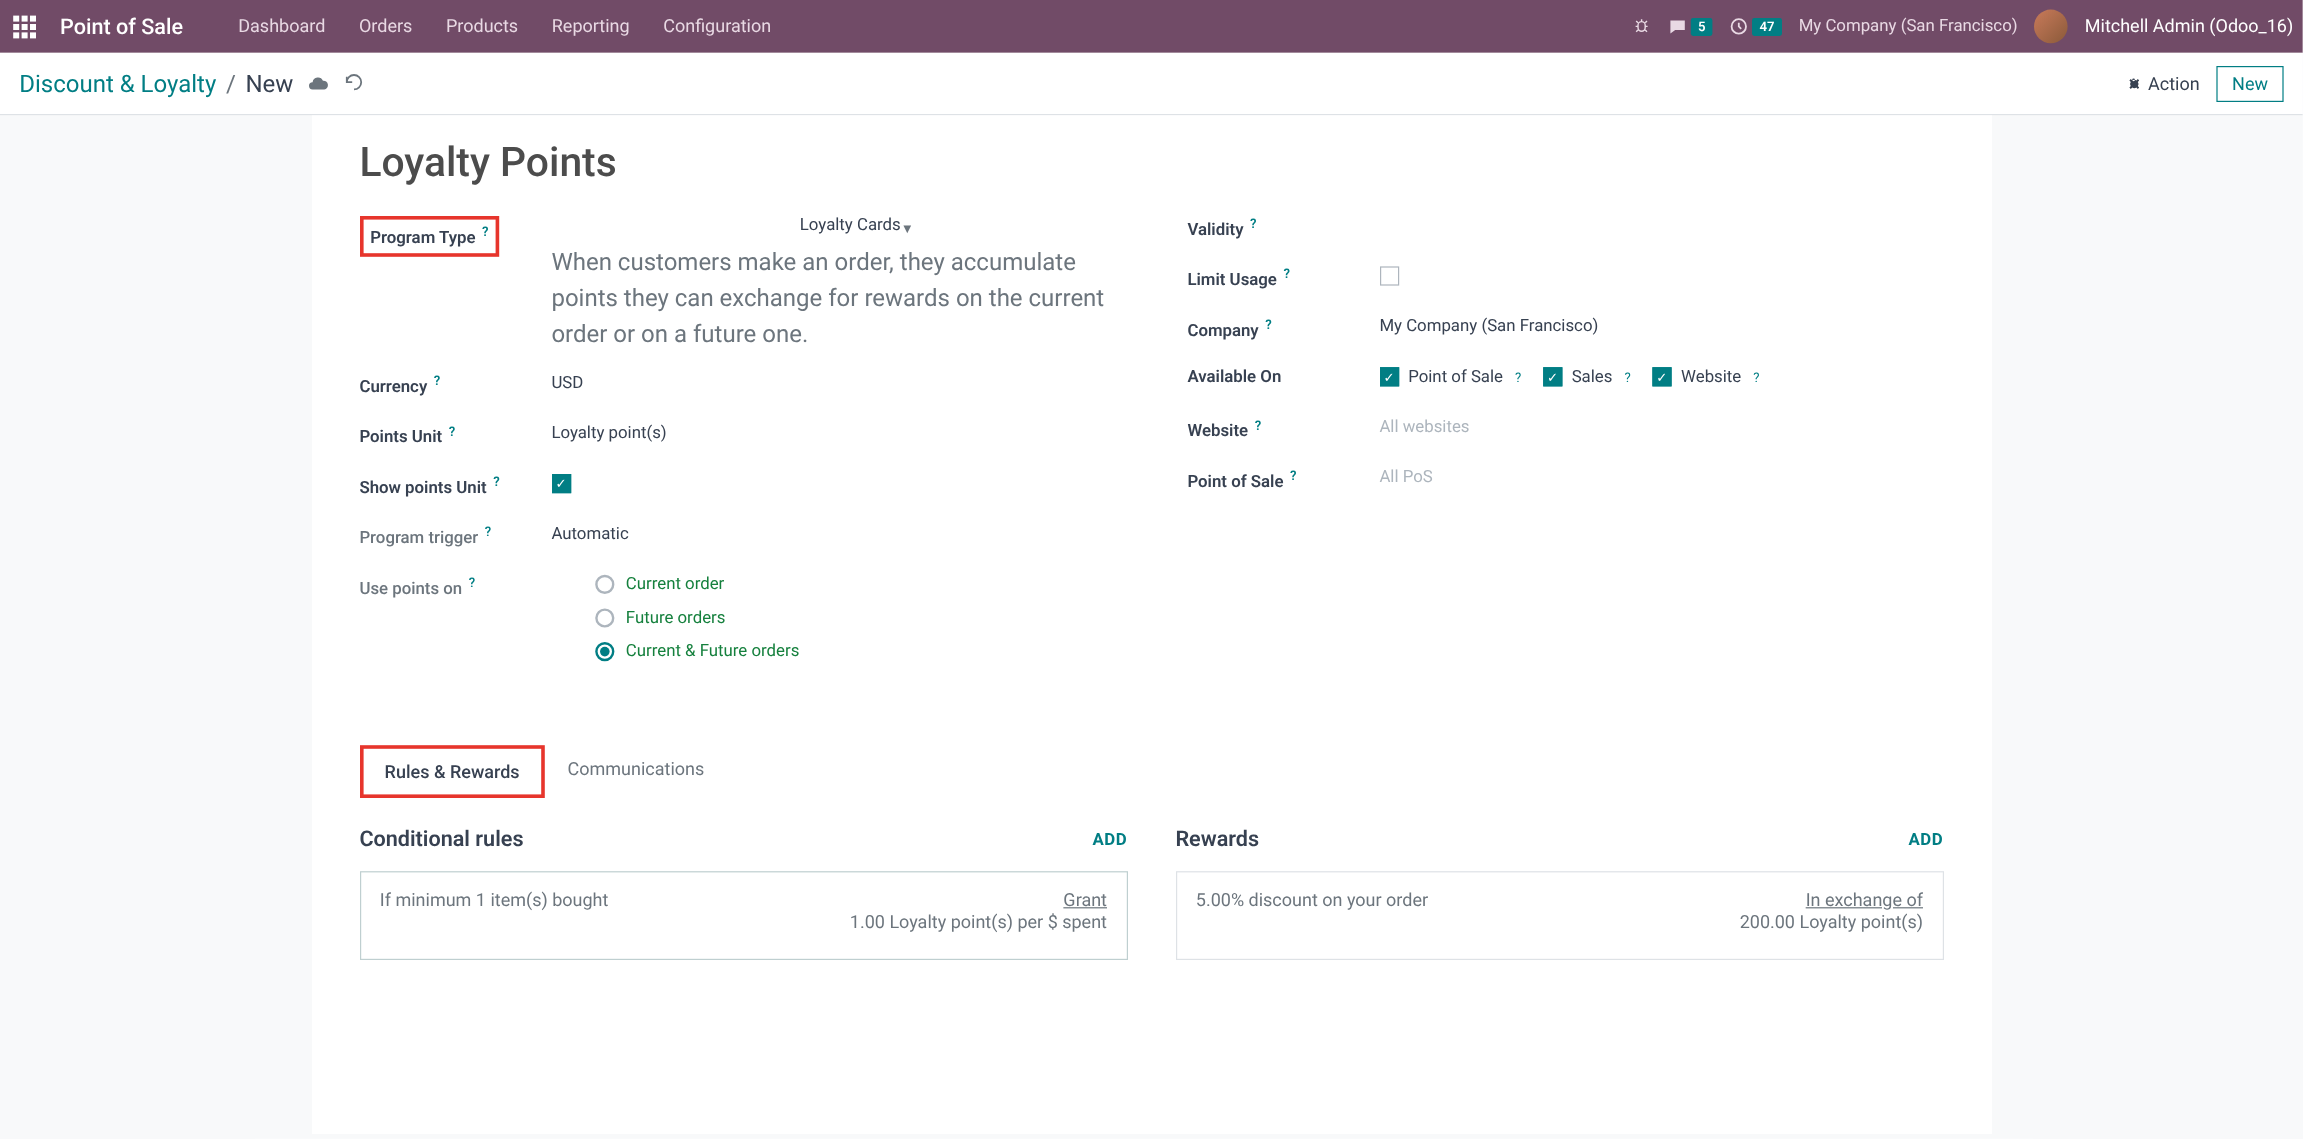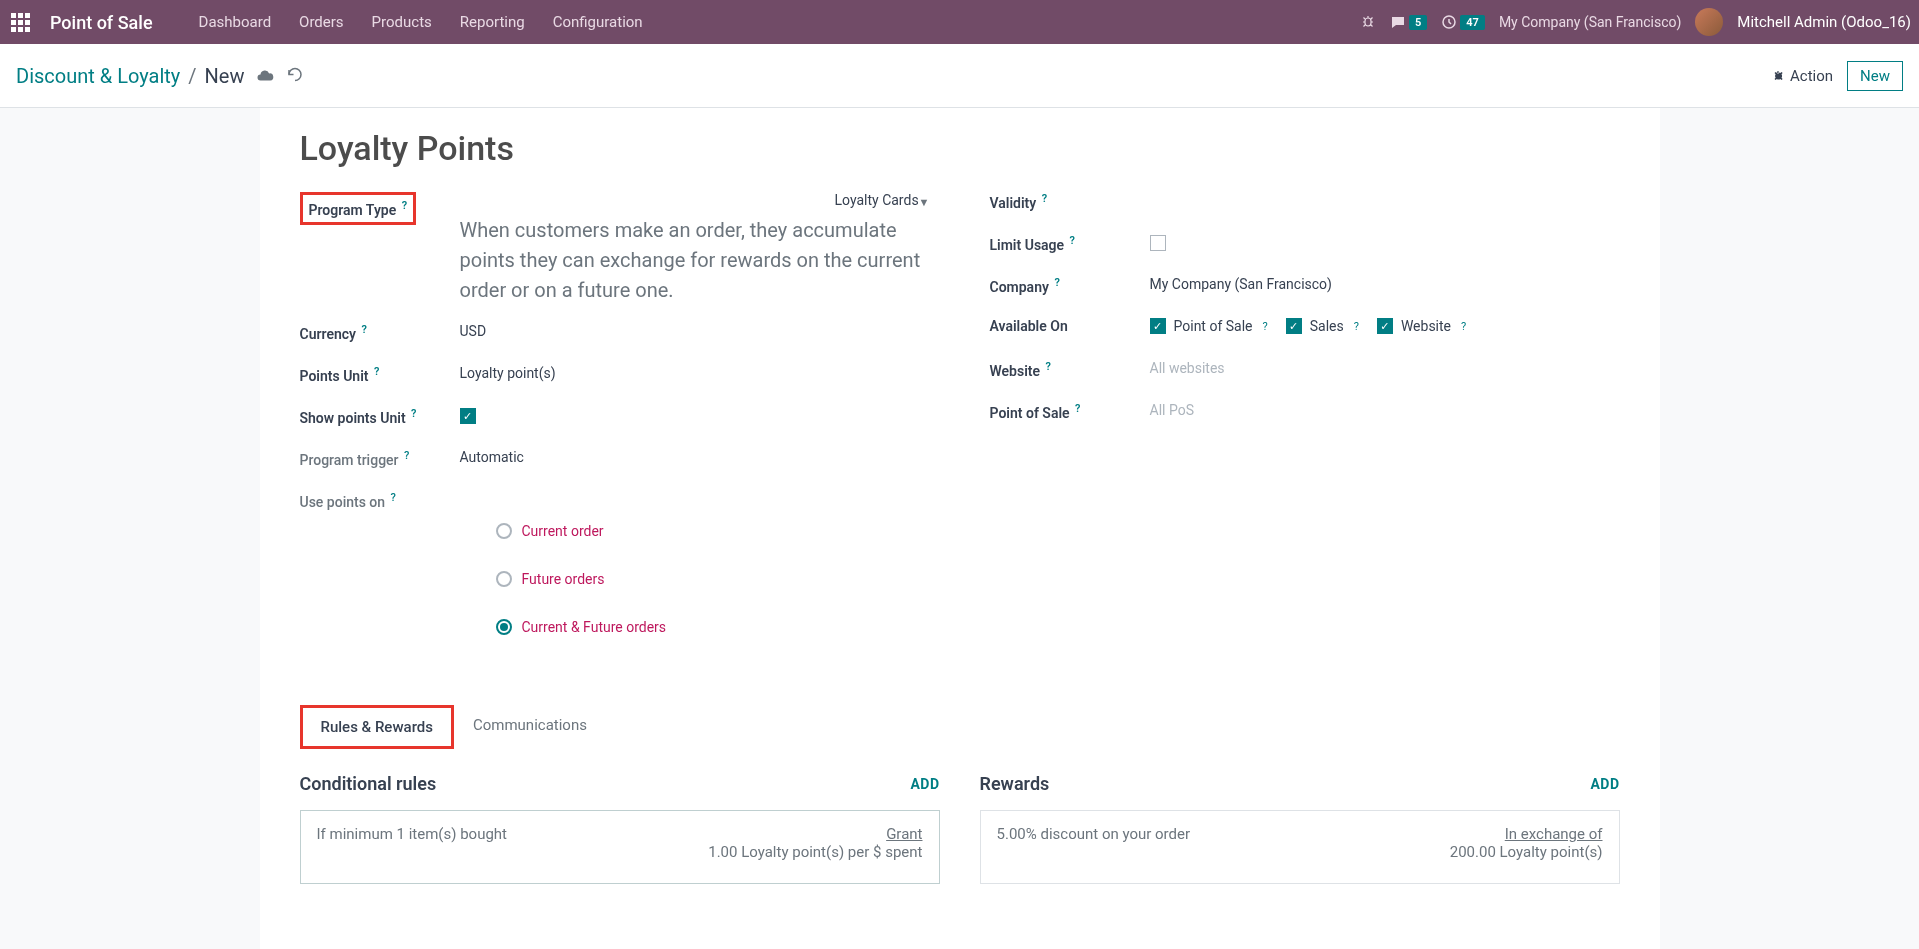--- a/index.html
+++ b/index.html
@@ -25,21 +25,21 @@
 .bug-icon, .chat-icon, .clock-icon { color: #e9d9e4; font-size: 15px; cursor: pointer; display: flex; align-items: center; gap: 3px; }
 .badge { background: #017E84; color: #fff; font-size: 11px; padding: 1px 6px; border-radius: 2px; font-weight: 600; }
 .company-name { color: #e9d9e4; font-size: 14px; }
 .avatar { width: 28px; height: 28px; border-radius: 50%; background: linear-gradient(135deg,#c97a5a,#8a5a3a); }
 .user-name { color: #fff; font-size: 15px; }
 
 
 .control-bar {
   background: #fff;
   border-bottom: 1px solid #dee2e6;
-  height: 64px;
+  height: 52px;
   display: flex;
   align-items: center;
   padding: 0 16px;
 }
 .breadcrumb { display: flex; align-items: center; gap: 8px; font-size: 20px; }
 .breadcrumb-link { color: #017E84; cursor: pointer; }
 .breadcrumb-sep { color: #6c757d; }
 .breadcrumb-current { color: #374151; }
 .cloud-icon, .undo-icon { color: #6c757d; margin-left: 12px; cursor: pointer; font-size: 17px; }
 .control-right { margin-left: auto; display: flex; align-items: center; gap: 14px; }
@@ -75,21 +75,21 @@
 
 .highlight-box { border: 3px solid #e7352c; padding: 4px 6px; display: inline-block; }
 .highlight-box-tabs { border: 3px solid #e7352c; }
 
 
 .checkbox { width: 16px; height: 16px; border: 1px solid #adb5bd; display: inline-flex; align-items: center; justify-content: center; vertical-align: middle; cursor: pointer; }
 .checkbox.checked { background: #017E84; border-color: #017E84; color: #fff; font-size: 11px; }
 .checkbox.checked::after { content: "✓"; }
 
 
-.radio-option { display: flex; align-items: center; gap: 10px; margin-bottom: 12px; color: #be185d; margin-top: 32px; }
+.radio-option { display: flex; align-items: center; gap: 10px; margin-bottom: 12px; color: #15803d; }
 .radio { width: 16px; height: 16px; border: 2px solid #adb5bd; border-radius: 50%; display: inline-flex; align-items: center; justify-content: center; cursor: pointer; }
 .radio.selected { border-color: #017E84; }
 .radio.selected::after { content: ""; width: 8px; height: 8px; background: #017E84; border-radius: 50%; }
 
 .avail-group { display: flex; align-items: center; gap: 18px; flex-wrap: wrap; }
 .avail-item { display: flex; align-items: center; gap: 8px; }
 
 
 .tabs { display: flex; margin-top: 40px; border-bottom: 0; }
 .tab { padding: 10px 18px; font-size: 15px; color: #6c757d; cursor: pointer; border: 1px solid transparent; }
@@ -204,21 +204,21 @@
       <div class="form-col">
 
         <div class="field-row" style="align-items:flex-start;">
           <div class="field-label">
             <span class="highlight-box">
               <span>Program Type</span>
               <span class="help-q">?</span>
             </span>
           </div>
           <div class="field-value">
-            <div style="display:flex;justify-content:flex-end;padding-left:39px;">
+            <div style="display:flex;justify-content:center;padding-left:39px;">
               <span>Loyalty Cards</span>
               <span class="dropdown-arrow">▼</span>
             </div>
             <div class="field-desc">When customers make an order, they accumulate points they can exchange for rewards on the current order or on a future one.</div>
           </div>
         </div>
 
         <div class="field-row">
           <div class="field-label">
             <span>Currency</span>

